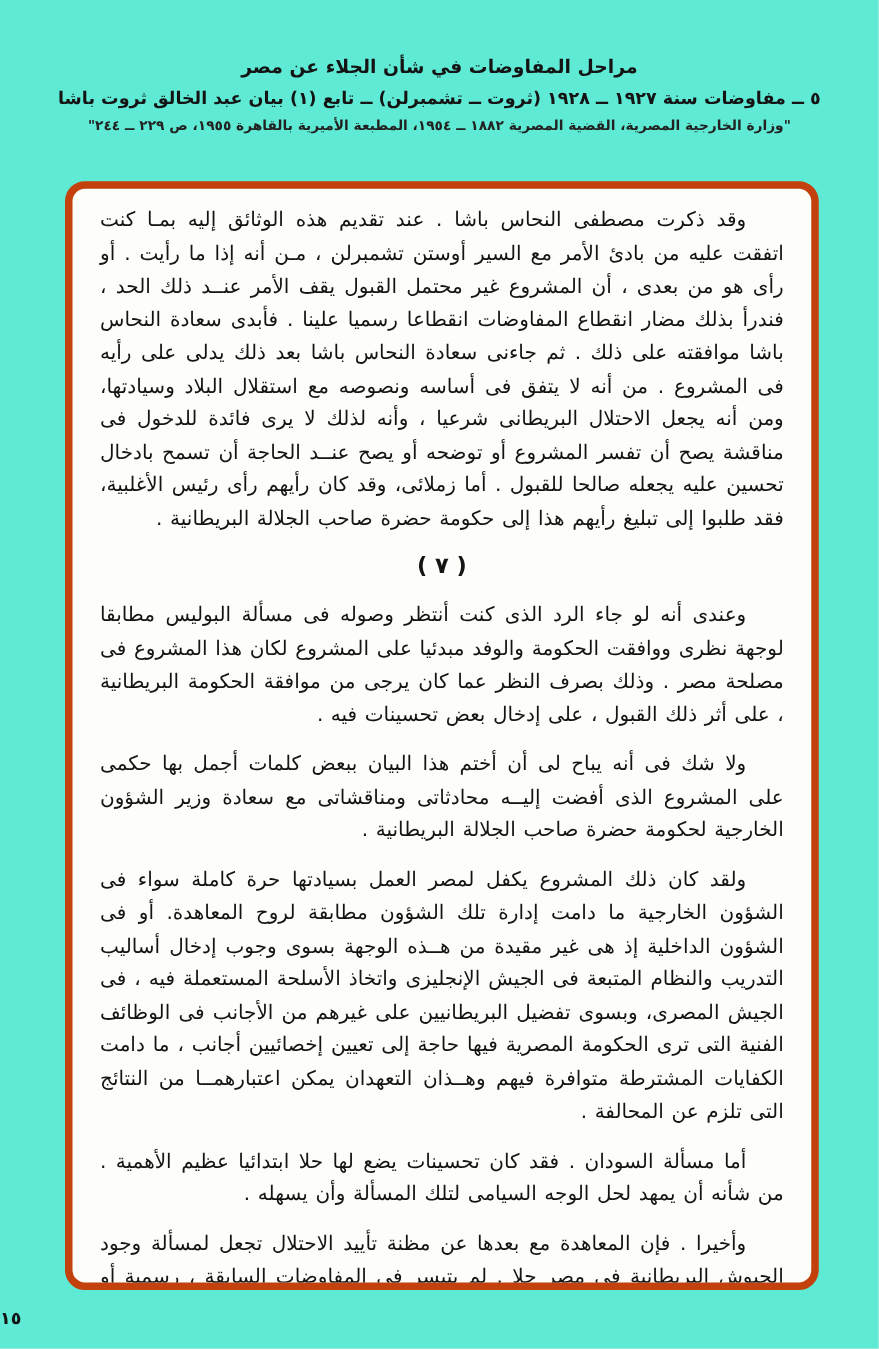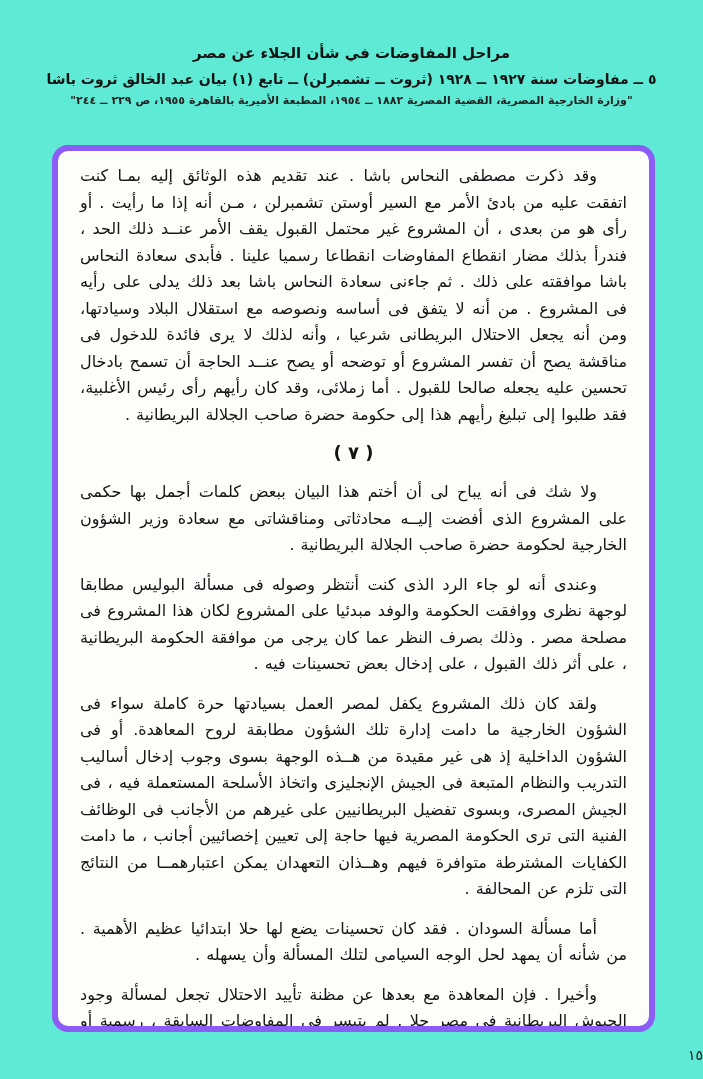--- a/index.html
+++ b/index.html
@@ -39,21 +39,21 @@
     color: #222;
     margin: 0;
   }
   .highlight-box {
     position: absolute;
     left: 52px;
     top: 145px;
     width: 603px;
     height: 887px;
     box-sizing: border-box;
-    border: 6px solid #8b5cf6;
+    border: 6px solid #c2410c;
     border-radius: 16px;
     background: #fdfdfa;
     padding: 12px 22px 16px 22px;
     overflow: hidden;
   }
   .body-paragraph {
     font-size: 16px;
     line-height: 26.5px;
     text-align: justify;
     text-indent: 30px;
@@ -65,41 +65,41 @@
     font-size: 18px;
     font-weight: bold;
     margin: 14px 0 16px 0;
     letter-spacing: 4px;
   }
   .page-number {
     position: absolute;
     bottom: 16px;
     left: 0;
     right: 0;
-    text-align: right;
+    text-align: left;
     font-size: 14px;
-    font-weight: normal;
+    font-weight: bold;
   }
 </style>
 </head>
 <body>
 
 <div class="page">
 
   <div class="page-header">
     <p class="doc-title">مراحل المفاوضات في شأن الجلاء عن مصر</p>
     <p class="doc-subtitle">٥ ــ مفاوضات سنة ١٩٢٧ ــ ١٩٢٨ (ثروت ــ تشمبرلن) ــ تابع (١) بيان عبد الخالق ثروت باشا</p>
     <p class="doc-citation">"وزارة الخارجية المصرية، القضية المصرية ١٨٨٢ ــ ١٩٥٤، المطبعة الأميرية بالقاهرة ١٩٥٥، ص ٢٢٩ ــ ٢٤٤"</p>
   </div>
 
   <div class="highlight-box">
     <p class="body-paragraph">وقد ذكرت مصطفى النحاس باشا . عند تقديم هذه الوثائق إليه بمـا كنت اتفقت عليه من بادئ الأمر مع السير أوستن تشمبرلن ، مـن أنه إذا ما رأيت . أو رأى هو من بعدى ، أن المشروع غير محتمل القبول يقف الأمر عنــد ذلك الحد ، فندرأ بذلك مضار انقطاع المفاوضات انقطاعا رسميا علينا . فأبدى سعادة النحاس باشا موافقته على ذلك . ثم جاءنى سعادة النحاس باشا بعد ذلك يدلى على رأيه فى المشروع . من أنه لا يتفق فى أساسه ونصوصه مع استقلال البلاد وسيادتها، ومن أنه يجعل الاحتلال البريطانى شرعيا ، وأنه لذلك لا يرى فائدة للدخول فى مناقشة يصح أن تفسر المشروع أو توضحه أو يصح عنــد الحاجة أن تسمح بادخال تحسين عليه يجعله صالحا للقبول . أما زملائى، وقد كان رأيهم رأى رئيس الأغلبية، فقد طلبوا إلى تبليغ رأيهم هذا إلى حكومة حضرة صاحب الجلالة البريطانية .</p>
     <p class="section-number">( ٧ )</p>
+    <p class="body-paragraph">وعندى أنه لو جاء الرد الذى كنت أنتظر وصوله فى مسألة البوليس مطابقا لوجهة نظرى ووافقت الحكومة والوفد مبدئيا على المشروع لكان هذا المشروع فى مصلحة مصر . وذلك بصرف النظر عما كان يرجى من موافقة الحكومة البريطانية ، على أثر ذلك القبول ، على إدخال بعض تحسينات فيه .</p>
     <p class="body-paragraph">ولا شك فى أنه يباح لى أن أختم هذا البيان ببعض كلمات أجمل بها حكمى على المشروع الذى أفضت إليــه محادثاتى ومناقشاتى مع سعادة وزير الشؤون الخارجية لحكومة حضرة صاحب الجلالة البريطانية .</p>
-    <p class="body-paragraph">وعندى أنه لو جاء الرد الذى كنت أنتظر وصوله فى مسألة البوليس مطابقا لوجهة نظرى ووافقت الحكومة والوفد مبدئيا على المشروع لكان هذا المشروع فى مصلحة مصر . وذلك بصرف النظر عما كان يرجى من موافقة الحكومة البريطانية ، على أثر ذلك القبول ، على إدخال بعض تحسينات فيه .</p>
     <p class="body-paragraph">ولقد كان ذلك المشروع يكفل لمصر العمل بسيادتها حرة كاملة سواء فى الشؤون الخارجية ما دامت إدارة تلك الشؤون مطابقة لروح المعاهدة. أو فى الشؤون الداخلية إذ هى غير مقيدة من هــذه الوجهة بسوى وجوب إدخال أساليب التدريب والنظام المتبعة فى الجيش الإنجليزى واتخاذ الأسلحة المستعملة فيه ، فى الجيش المصرى، وبسوى تفضيل البريطانيين على غيرهم من الأجانب فى الوظائف الفنية التى ترى الحكومة المصرية فيها حاجة إلى تعيين إخصائيين أجانب ، ما دامت الكفايات المشترطة متوافرة فيهم وهــذان التعهدان يمكن اعتبارهمــا من النتائج التى تلزم عن المحالفة .</p>
     <p class="body-paragraph">أما مسألة السودان . فقد كان تحسينات يضع لها حلا ابتدائيا عظيم الأهمية . من شأنه أن يمهد لحل الوجه السيامى لتلك المسألة وأن يسهله .</p>
     <p class="body-paragraph">وأخيرا . فإن المعاهدة مع بعدها عن مظنة تأييد الاحتلال تجعل لمسألة وجود الجيوش البريطانية فى مصر حلا . لم يتيسر فى المفاوضات السابقة ، رسمية أو غير رسمية ، أن ينظر فيه بشئ من الأمل فى نجاحه .</p>
   </div>
 
   <div class="page-number">١٥</div>
 
 </div>
 
 </body></html>

